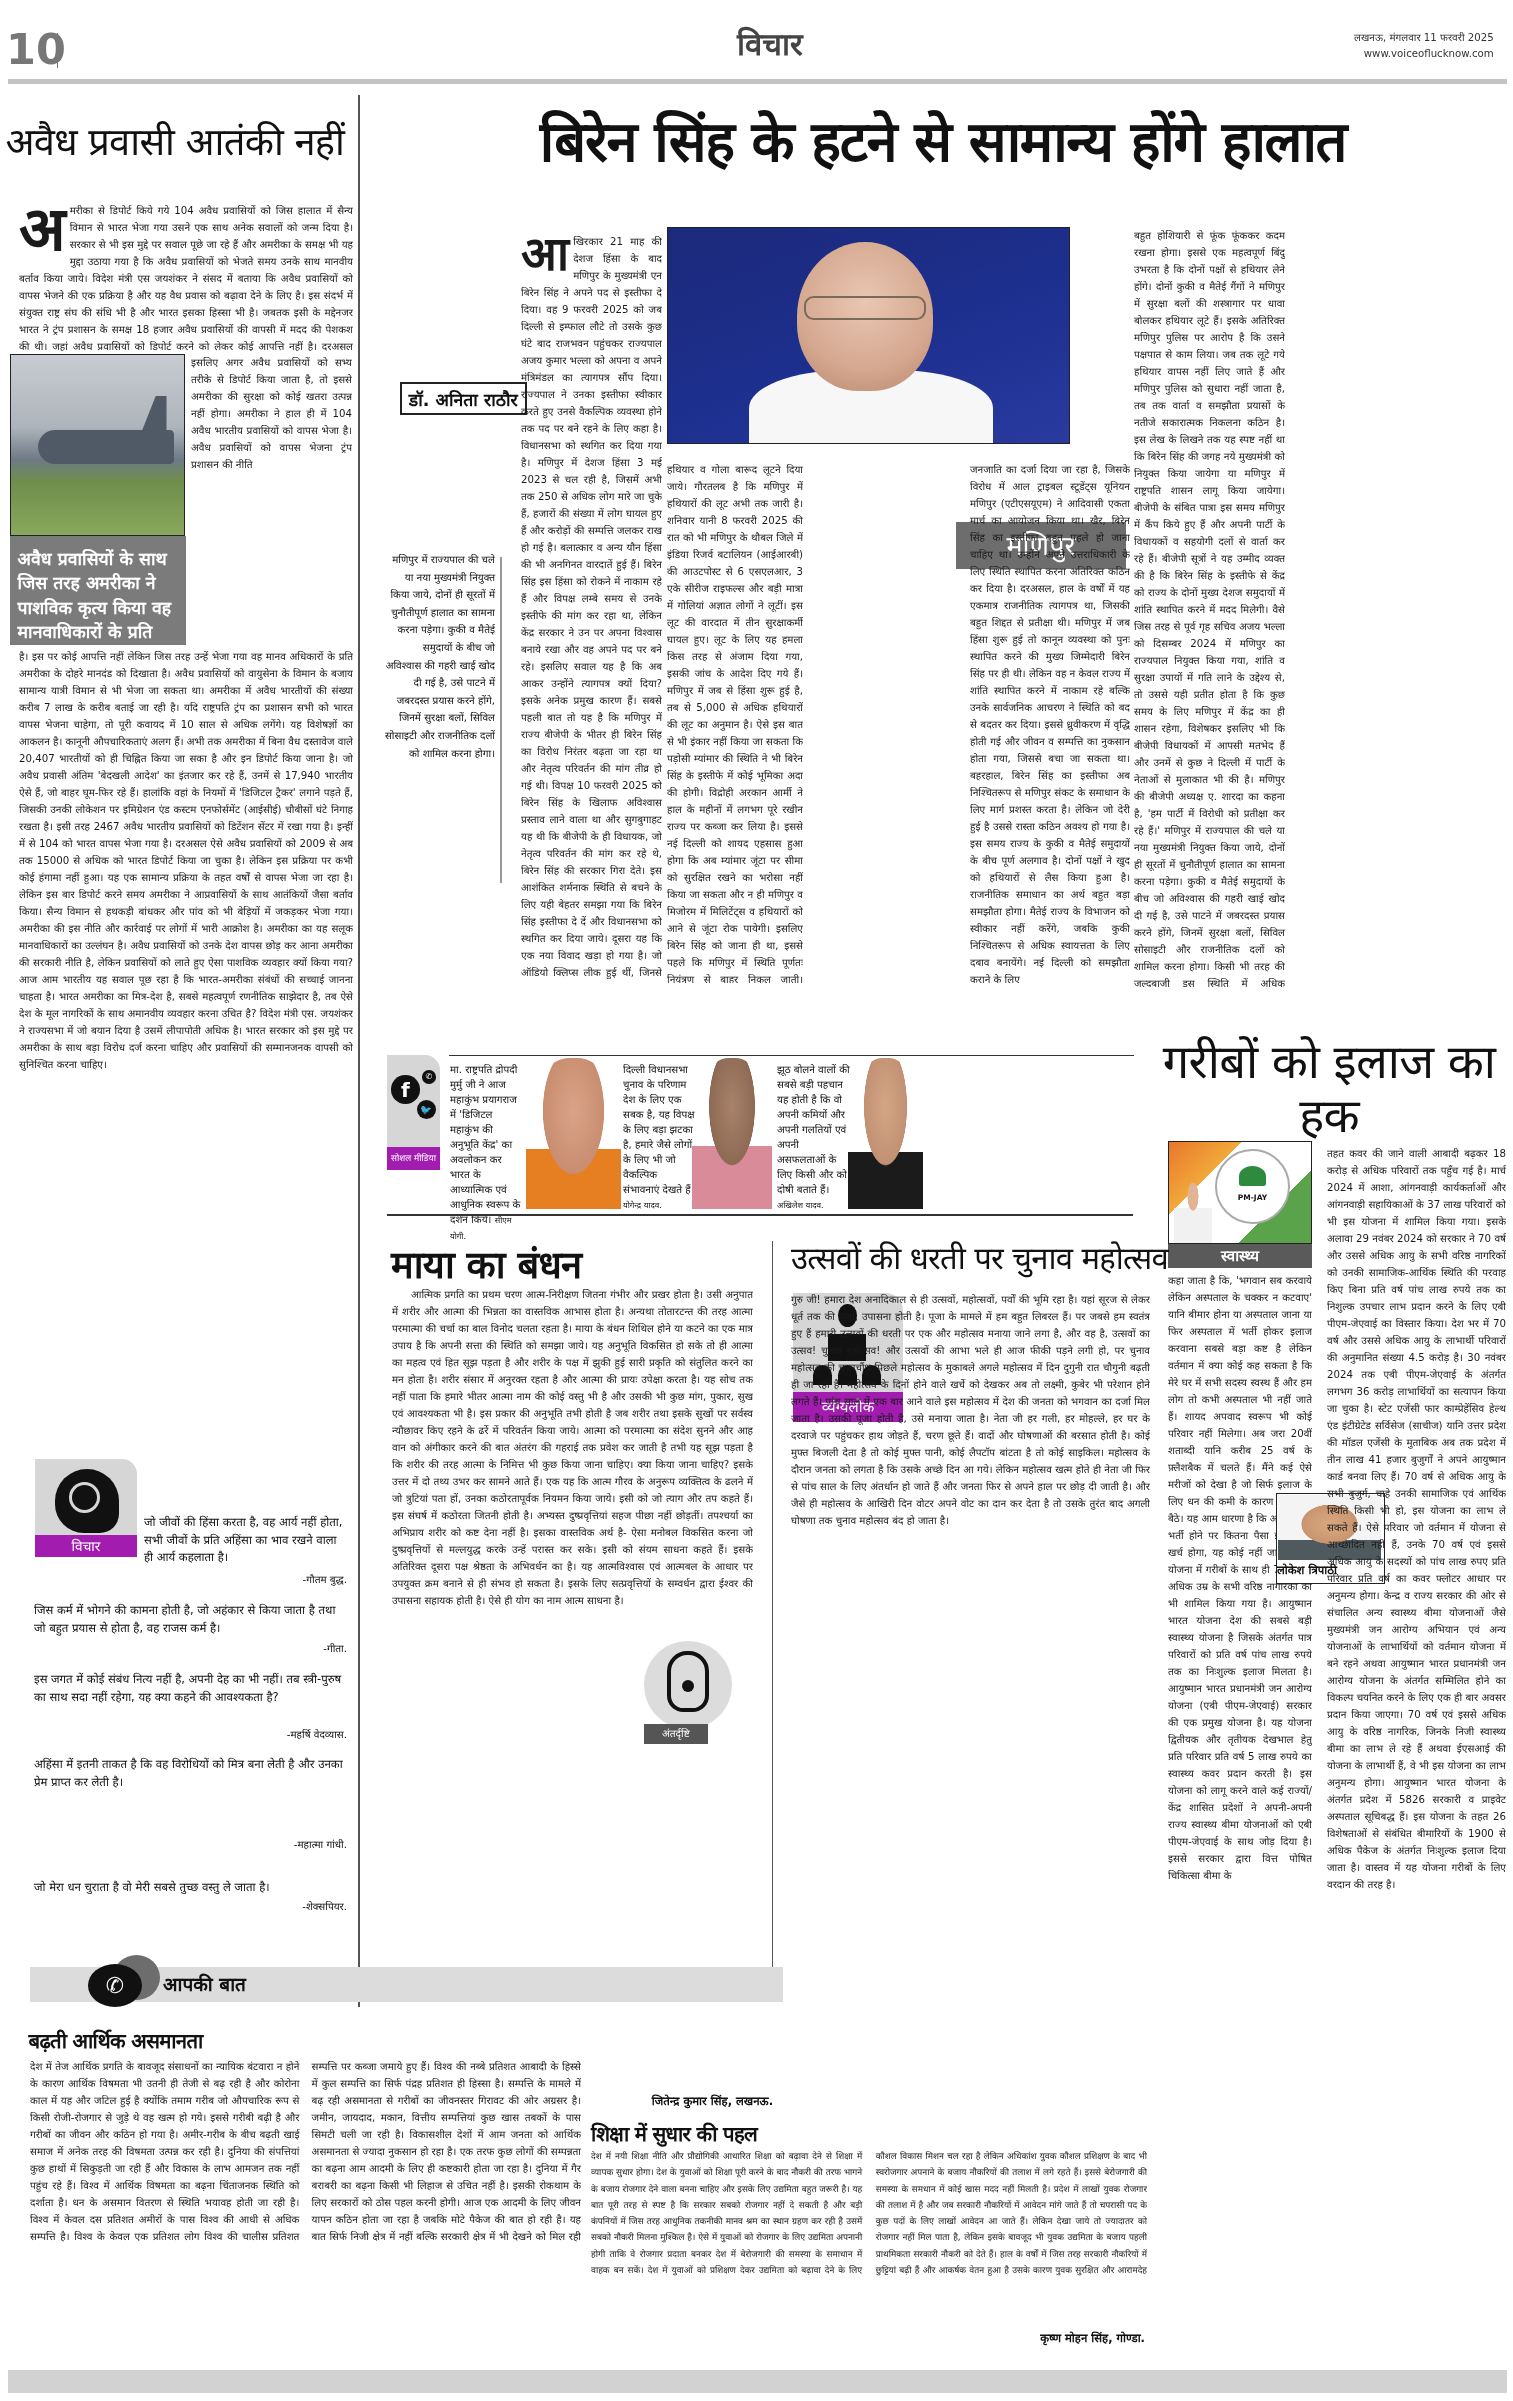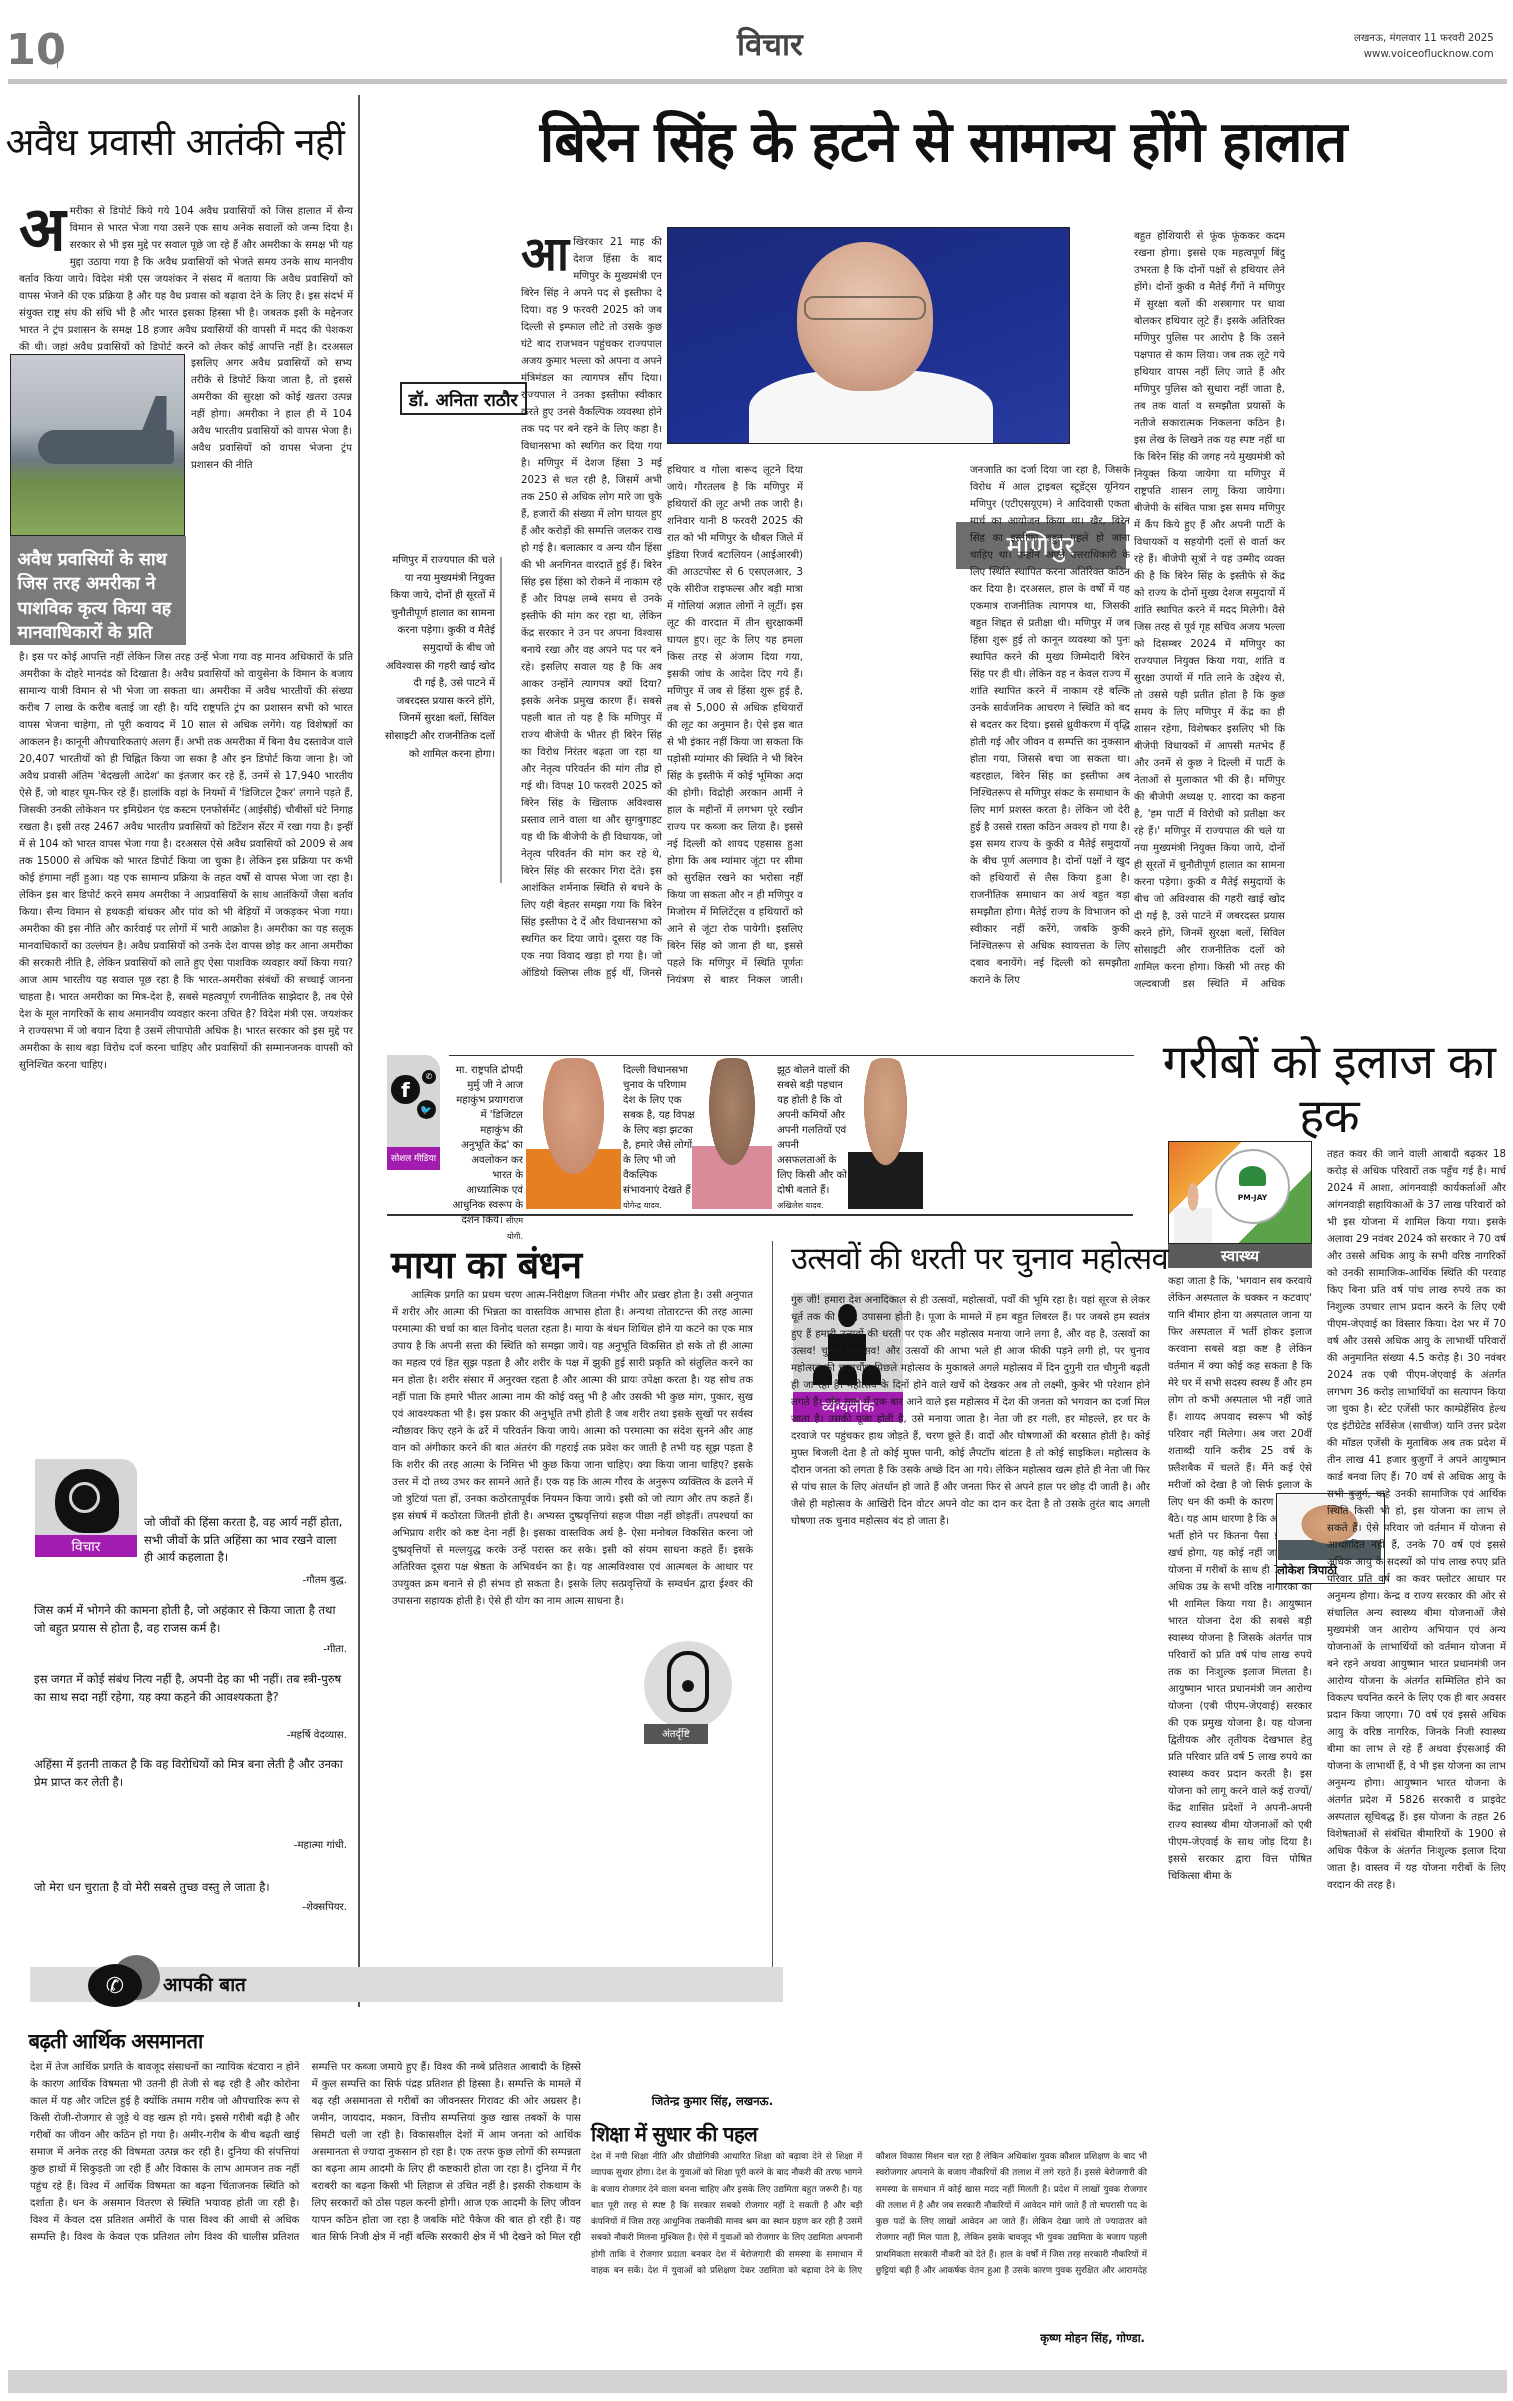--- a/index.html
+++ b/index.html
@@ -112,21 +112,21 @@
 
 <div class="abs icon-card" style="left:387px;top:1055px;width:53px;height:115px;">
   <div class="abs" style="left:4.1px;top:20.3px;width:28.5px;height:28.5px;border-radius:50%;background:#111;color:#fff;font-weight:bold;font-size:20.3px;text-align:center;line-height:30px;">f</div>
   <div class="abs" style="left:35px;top:15px;width:13.6px;height:13.6px;border-radius:50%;background:#111;color:#fff;font-size:8.1px;text-align:center;line-height:13.6px;">✆</div>
   <div class="abs" style="left:30px;top:45px;width:19px;height:19px;border-radius:50%;background:#111;color:#fff;font-size:9.5px;text-align:center;line-height:19px;">🐦</div>
   <div class="abs lbl" style="left:0;bottom:0;width:53px;height:23px;font-size:8.8px;line-height:23px;">सोशल मीडिया</div>
 </div>
 
 <div class="hrule" style="left:449px;top:1055px;width:685px;height:1.4px;background:#333;"></div>
 
-<div class="abs social-text" style="left:450px;top:1062px;width:73px;text-align:right;">
+<div class="abs social-text" style="left:450px;top:1062px;width:73px;">
   <span>मा. राष्ट्रपति द्रोपदी मुर्मु जी ने आज महाकुंभ प्रयागराज में 'डिजिटल महाकुंभ की अनुभूति केंद्र' का अवलोकन कर भारत के आध्यात्मिक एवं आधुनिक स्वरूप के दर्शन किये।</span>
   <span style="font-size:8.1px;">सीएम योगी.</span>
 </div>
 <div class="abs portrait" style="left:526px;top:1058px;width:95px;height:151px;background:radial-gradient(ellipse at 50% 35%,#d9a48a 0%,#c98d6f 45%,transparent 46%),linear-gradient(180deg,transparent 60%,#e67e22 60%);"></div>
 
 <div class="abs social-text" style="left:623px;top:1062px;width:73px;">
   <span>दिल्ली विधानसभा चुनाव के परिणाम देश के लिए एक सबक है, यह विपक्ष के लिए बड़ा झटका है, हमारे जैसे लोगों के लिए भी जो वैकल्पिक संभावनाएं देखते हैं।</span>
   <span style="font-size:8.1px;">योगेन्द्र यादव.</span>
 </div>
 <div class="abs portrait" style="left:692px;top:1058px;width:80px;height:151px;background:radial-gradient(ellipse at 50% 32%,#a8826a 0%,#8e6a54 40%,transparent 41%),linear-gradient(180deg,transparent 58%,#d98b9a 58%);"></div>

